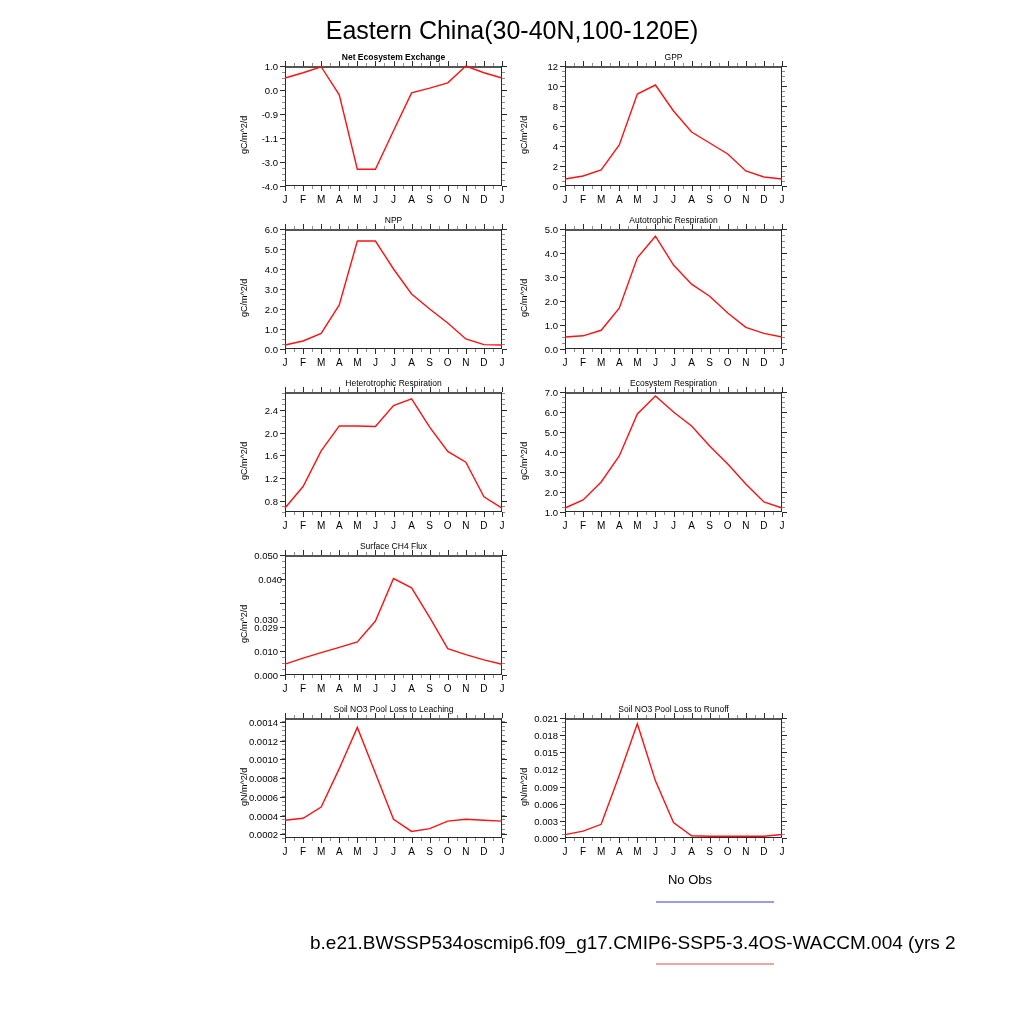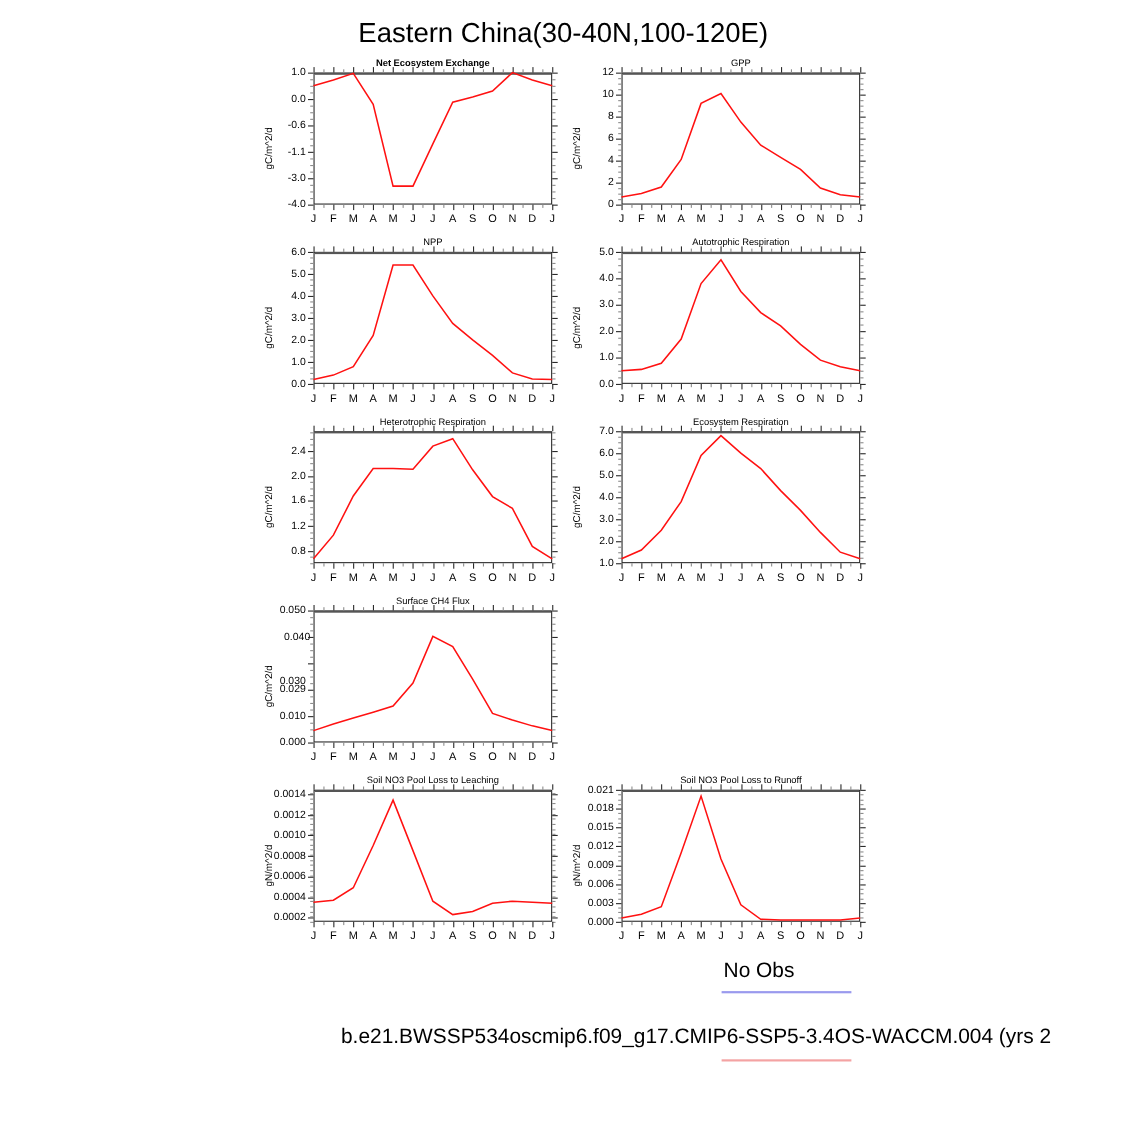--- a/index.html
+++ b/index.html
@@ -30,21 +30,21 @@
     transform:translateY(-50%);
   }
   .xtick-label{
     position:absolute;font-size:10px;text-align:center;white-space:nowrap;
     transform:translateX(-50%);
   }
   .tick{position:absolute;background:#2b2b2b;}
   .tick.minor{background:#8d8d8d;}
   svg.series{position:absolute;left:0;top:0;overflow:visible;}
   #legend-noobs{
-    position:absolute;font-size:19px;white-space:nowrap;text-align:center;
+    position:absolute;font-size:13px;white-space:nowrap;text-align:center;
   }
   #legend-noobs-line{position:absolute;height:2px;background:#9a9aee;}
   #footer-line{position:absolute;height:2px;background:#f4a3a3;}
   #footer-text{
     position:absolute;font-size:19px;white-space:nowrap;
   }
 </style>
 </head>
 <body>
 
@@ -56,21 +56,21 @@
       <div class="frame" style="left: 60px; top: 14px; width: 217px; height: 120px;">
         <div class="topline"></div>
       </div>
       <div class="ylab" style="left: 14px; top: 102px;">gC/m^2/d</div>
       <div class="ytick-label" style="left: 0px; width: 53px; top: 14px;">1.0</div>
       <div class="tick" style="width: 5px; height: 1px; top: 14px; left: 55px;"></div>
       <div class="tick" style="width: 5px; height: 1px; top: 14px; left: 277px;"></div>
       <div class="ytick-label" style="left: 0px; width: 53px; top: 38px;">0.0</div>
       <div class="tick" style="width: 5px; height: 1px; top: 38px; left: 55px;"></div>
       <div class="tick" style="width: 5px; height: 1px; top: 38px; left: 277px;"></div>
-      <div class="ytick-label" style="left: 0px; width: 53px; top: 62px;">-0.6</div>
+      <div class="ytick-label" style="left: 0px; width: 53px; top: 62px;">-0.9</div>
       <div class="tick" style="width: 5px; height: 1px; top: 62px; left: 55px;"></div>
       <div class="tick" style="width: 5px; height: 1px; top: 62px; left: 277px;"></div>
       <div class="ytick-label" style="left: 0px; width: 53px; top: 86px;">-1.1</div>
       <div class="tick" style="width: 5px; height: 1px; top: 86px; left: 55px;"></div>
       <div class="tick" style="width: 5px; height: 1px; top: 86px; left: 277px;"></div>
       <div class="ytick-label" style="left: 0px; width: 53px; top: 110px;">-3.0</div>
       <div class="tick" style="width: 5px; height: 1px; top: 110px; left: 55px;"></div>
       <div class="tick" style="width: 5px; height: 1px; top: 110px; left: 277px;"></div>
       <div class="ytick-label" style="left: 0px; width: 53px; top: 134px;">-4.0</div>
       <div class="tick" style="width: 5px; height: 1px; top: 134px; left: 55px;"></div>

